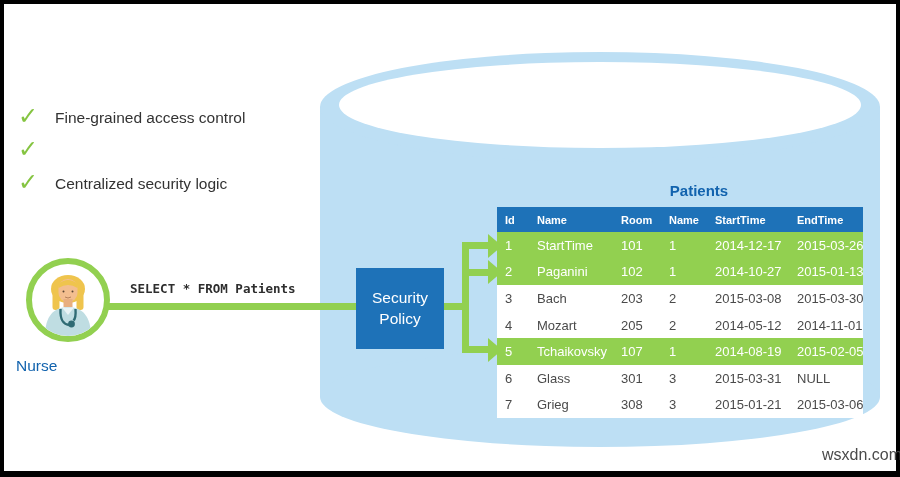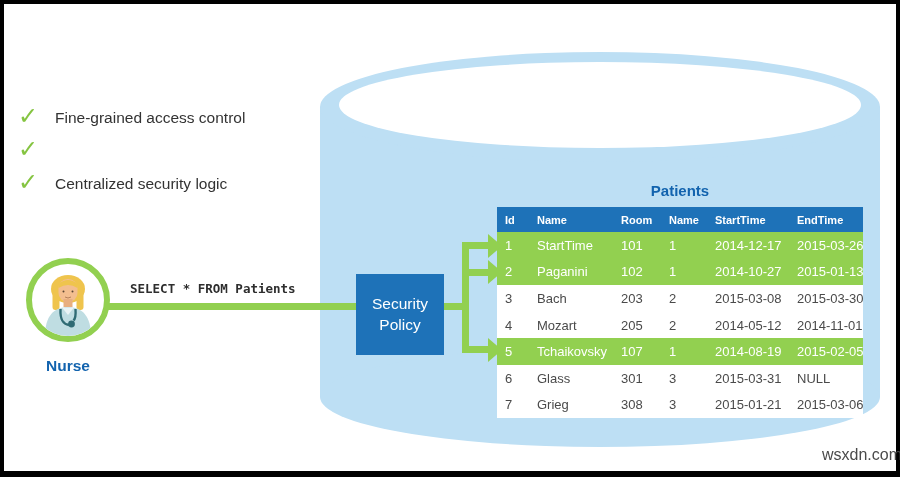--- a/index.html
+++ b/index.html
@@ -59,38 +59,38 @@
   .ahead-2{top:260px;}
   .ahead-3{top:338px;}
 
   
   .avatar{
     position:absolute;left:26px;top:258px;width:84px;height:84px;z-index:3;
     box-sizing:border-box;border:6px solid var(--green);border-radius:50%;
     background:#fff;overflow:hidden;
   }
   .actor-label{
-    position:absolute;left:16px;top:357px;width:104px;z-index:3;text-align:center;
-    font-size:15.5px;font-weight:bold;color:var(--label-blue);
+    position:absolute;left:16px;top:357px;width:104px;z-index:3;text-align:left;
+    font-size:15.5px;font-weight:normal;color:var(--label-blue);
   }
 
   .query-text{
     position:absolute;left:130px;top:281px;width:190px;z-index:3;
     font-family:"DejaVu Sans Mono","Liberation Mono",monospace;
     font-size:12.5px;font-weight:bold;color:#2E2E2E;white-space:nowrap;
   }
 
   .policy-box{
-    position:absolute;left:356px;top:274px;width:88px;height:81px;z-index:4;
+    position:absolute;left:356px;top:268px;width:88px;height:81px;z-index:4;
     background:var(--blue);color:#fff;display:flex;flex-direction:column;
     justify-content:center;align-items:center;font-size:15.5px;line-height:1.3;
   }
 
   .patients-title{
-    position:absolute;left:497px;top:182px;width:366px;z-index:4;text-align:center;
+    position:absolute;left:516px;top:182px;width:366px;z-index:4;text-align:center;
     font-size:15px;font-weight:bold;color:var(--label-blue);
   }
   .patients-table{
     position:absolute;left:497px;top:207px;width:366px;z-index:4;
     border-collapse:collapse;table-layout:fixed;background:#fff;
     font-size:13px;color:var(--row-text);
   }
   .patients-table th{
     background:var(--blue);color:#fff;font-weight:600;font-size:11px;
     height:25px;text-align:left;padding:0 0 0 8px;

